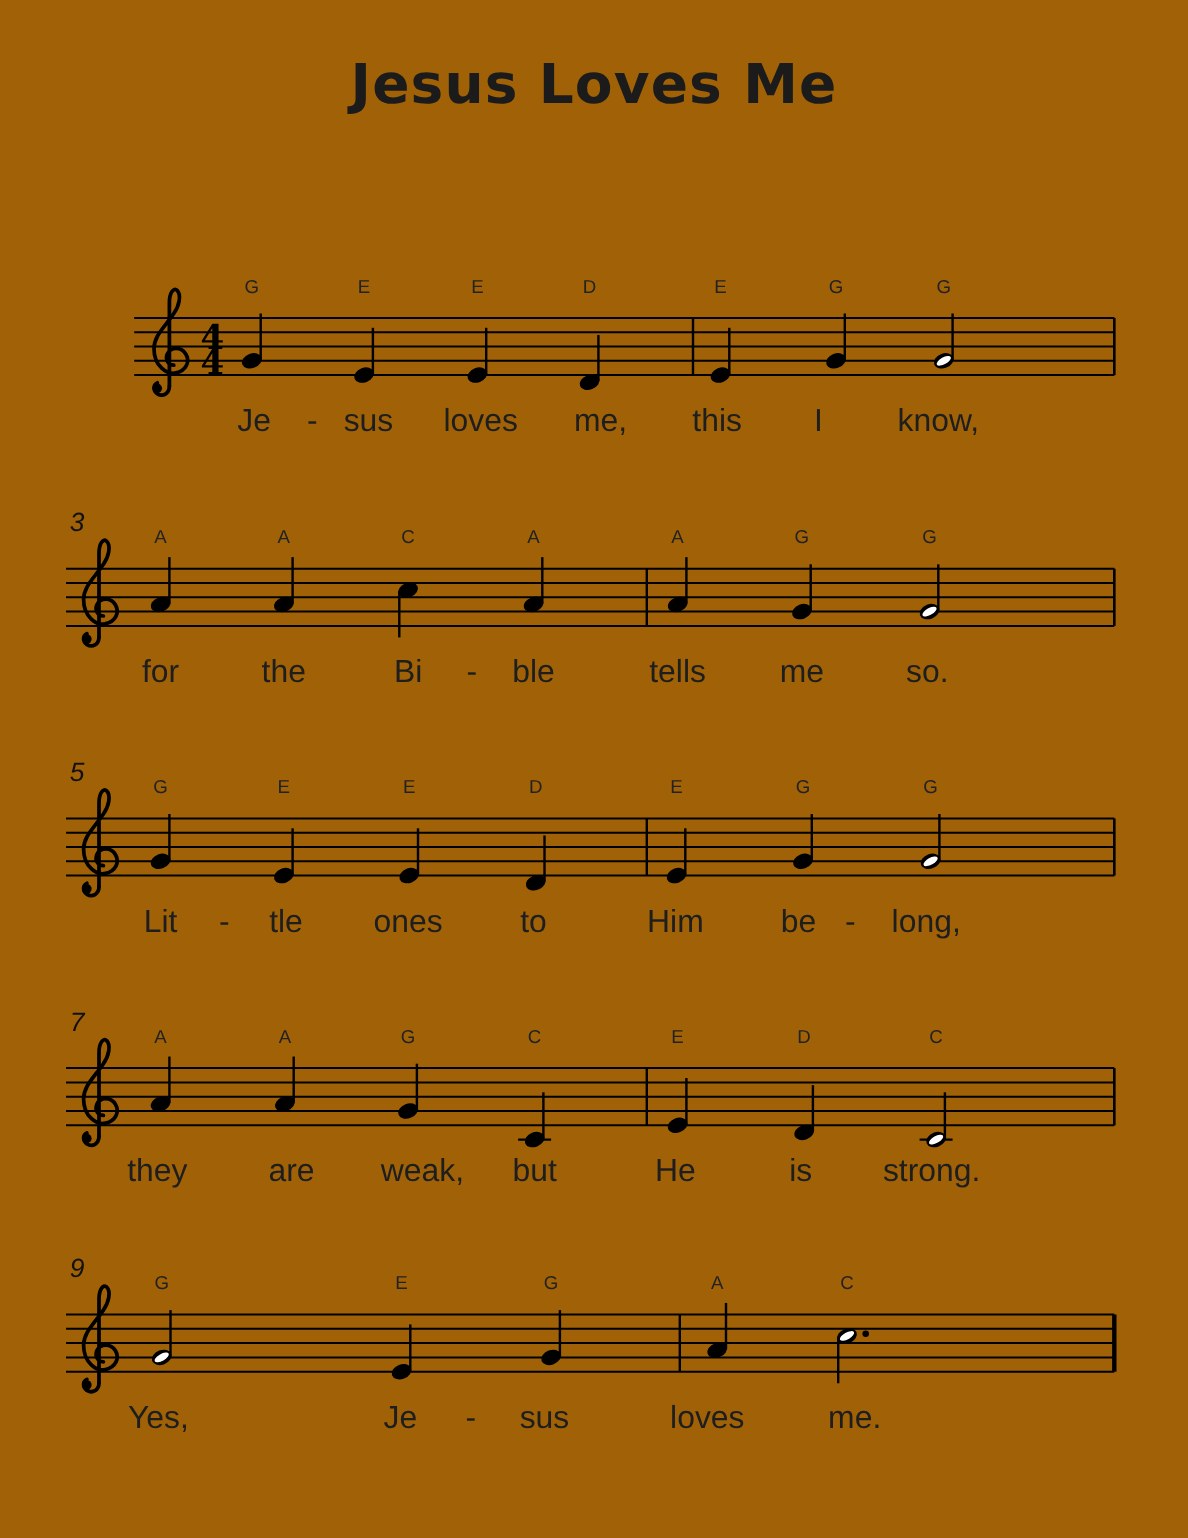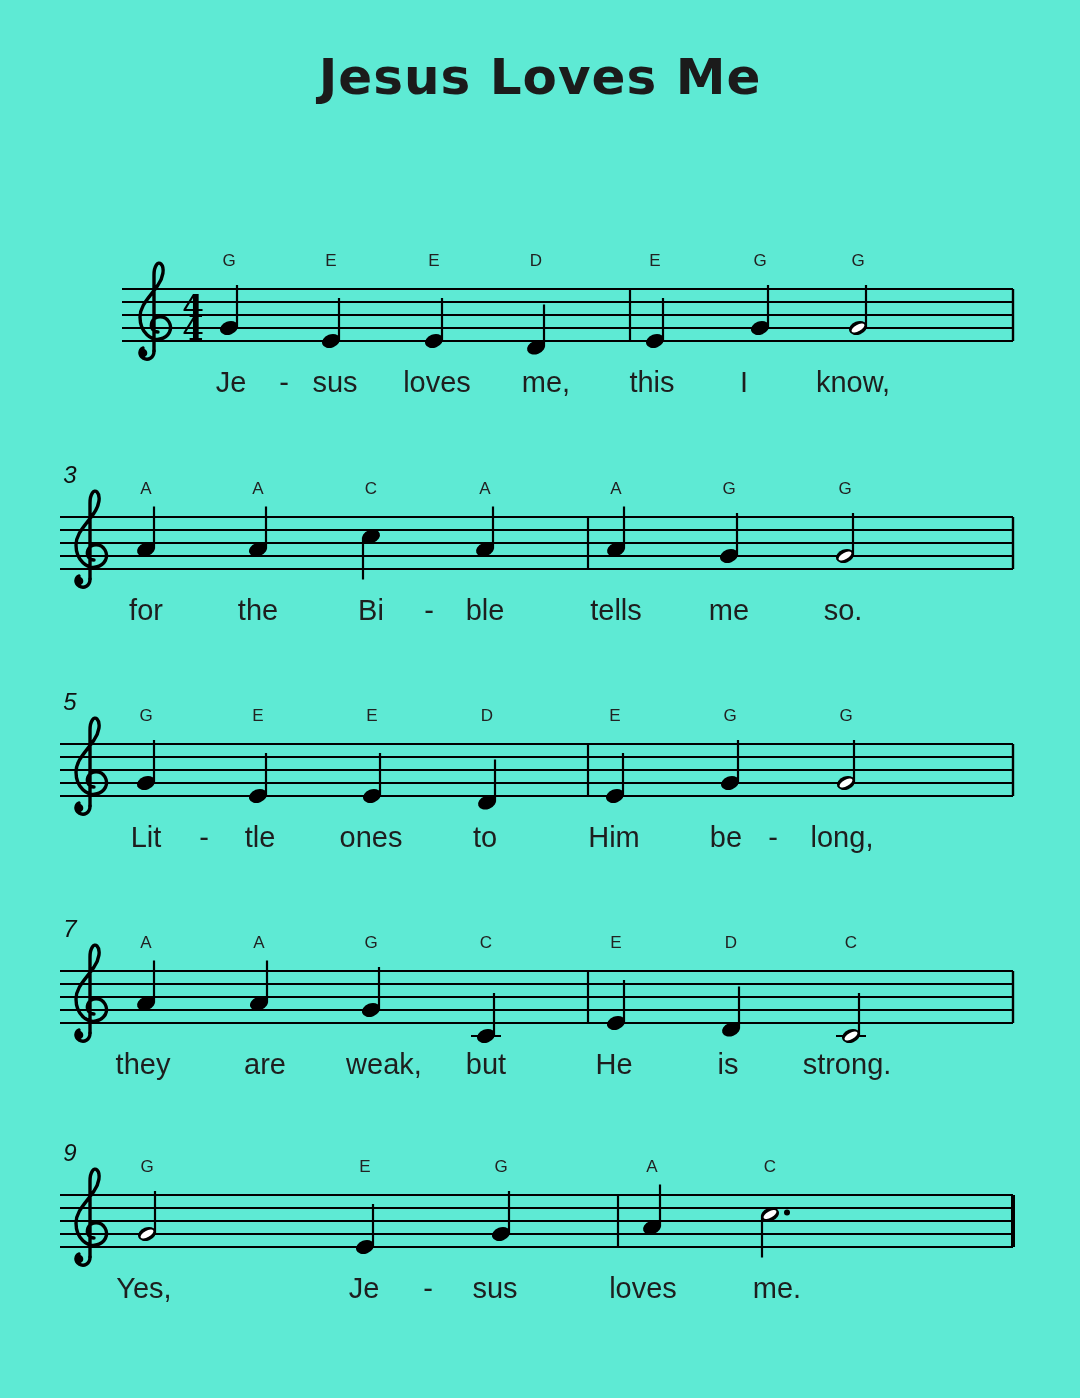--- a/index.html
+++ b/index.html
@@ -1,18 +1,18 @@
 <!DOCTYPE html>
 <html><head>
 <meta charset="utf-8">
 <style>
   html,body{margin:0;padding:0;background:#ffffff;}
   body{width:1080px;height:1398px;position:relative;overflow:hidden;
        font-family:"Liberation Sans",sans-serif;}
-  .page{position:absolute;inset:0;background:#5eead4;}
+  .page{position:absolute;inset:0;background:#a16207;}
   h1.title{position:absolute;top:48px;left:0;width:1080px;margin:0;
            text-align:center;font-family:"DejaVu Sans",sans-serif;
            font-weight:bold;font-size:50px;letter-spacing:1px;color:#1b1b1b;}
   svg#score{position:absolute;left:0;top:0;}
   .note-letter{font-family:"Liberation Sans",sans-serif;font-size:17px;fill:#222;}
   .lyric{font-family:"Liberation Sans",sans-serif;font-size:29px;fill:#1e1e1e;}
   .measure-number{font-family:"Liberation Sans",sans-serif;font-style:italic;
                   font-size:24px;fill:#111;}
   .timesig{font-family:"DejaVu Serif",serif;font-weight:bold;font-size:31px;fill:#000;}
 </style>

